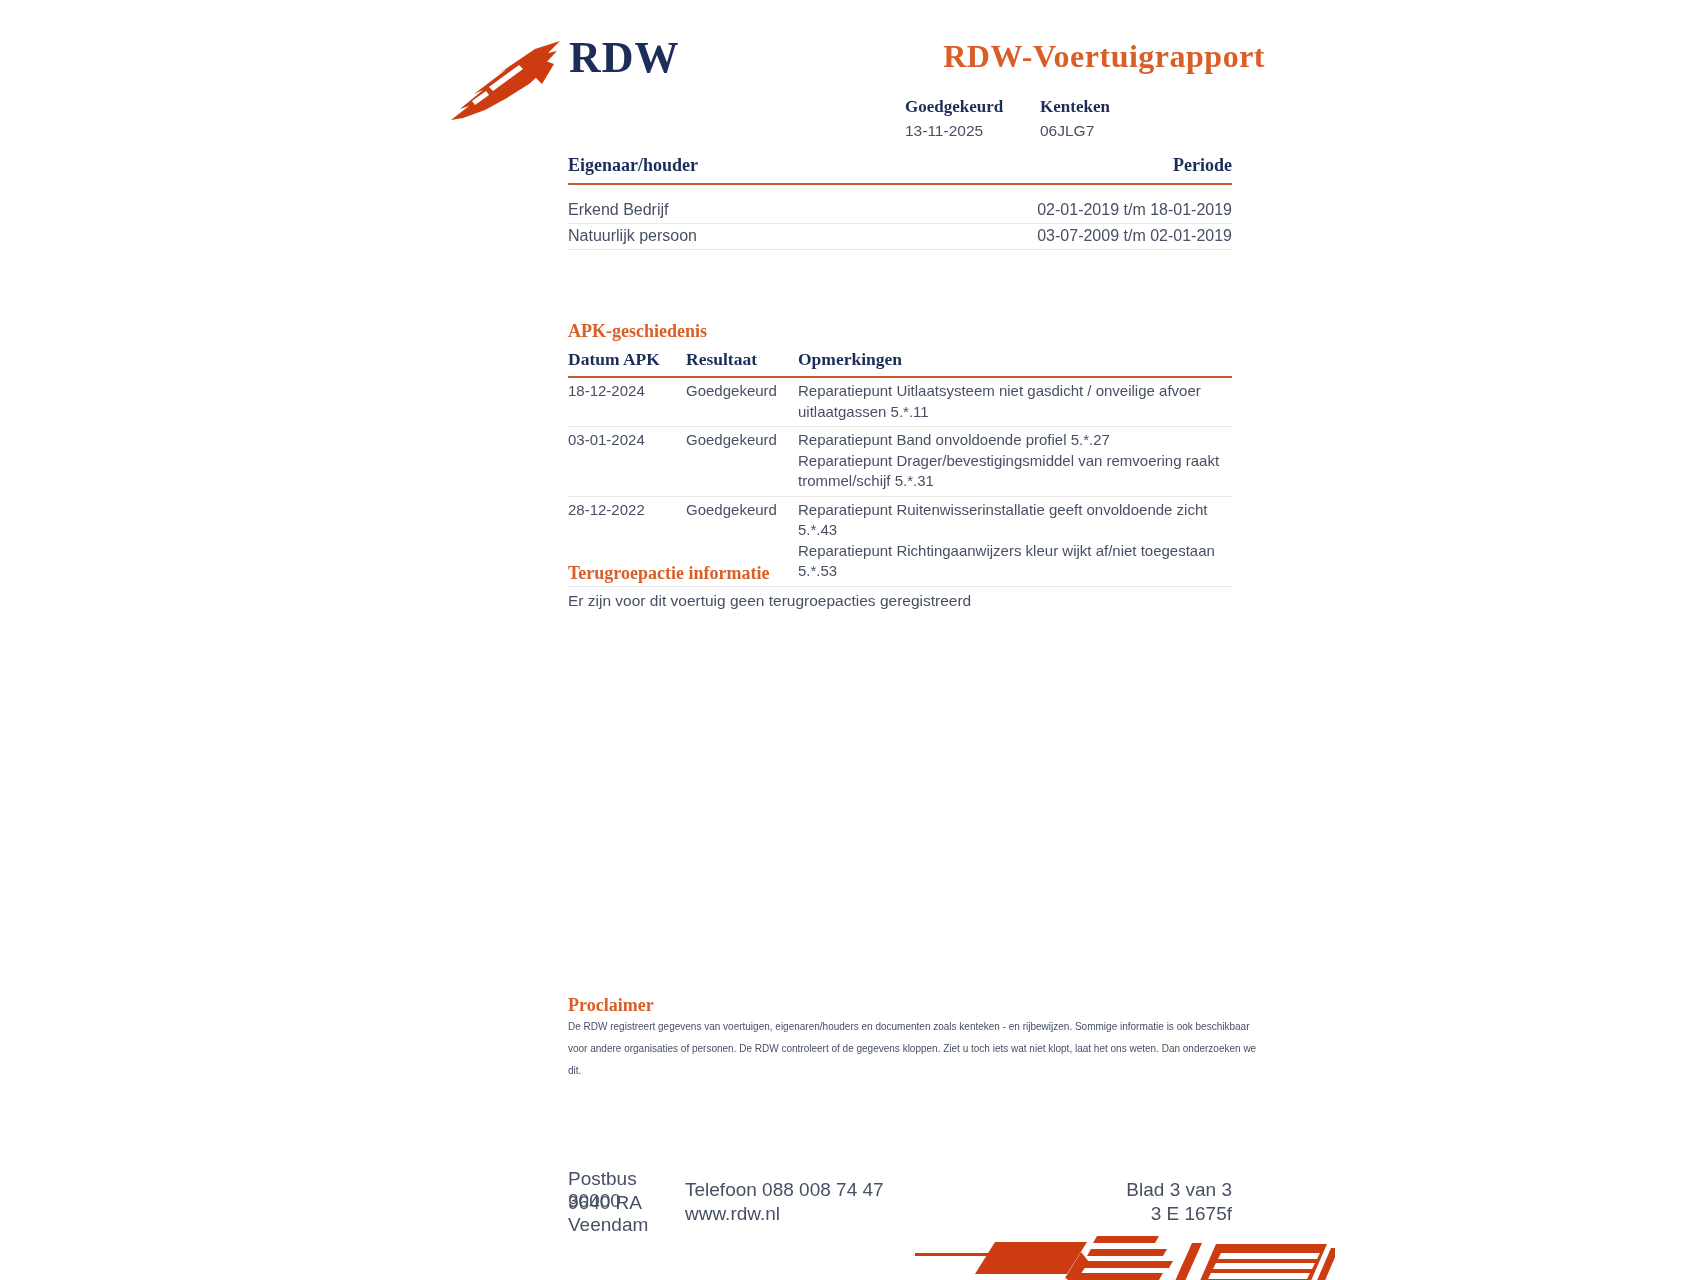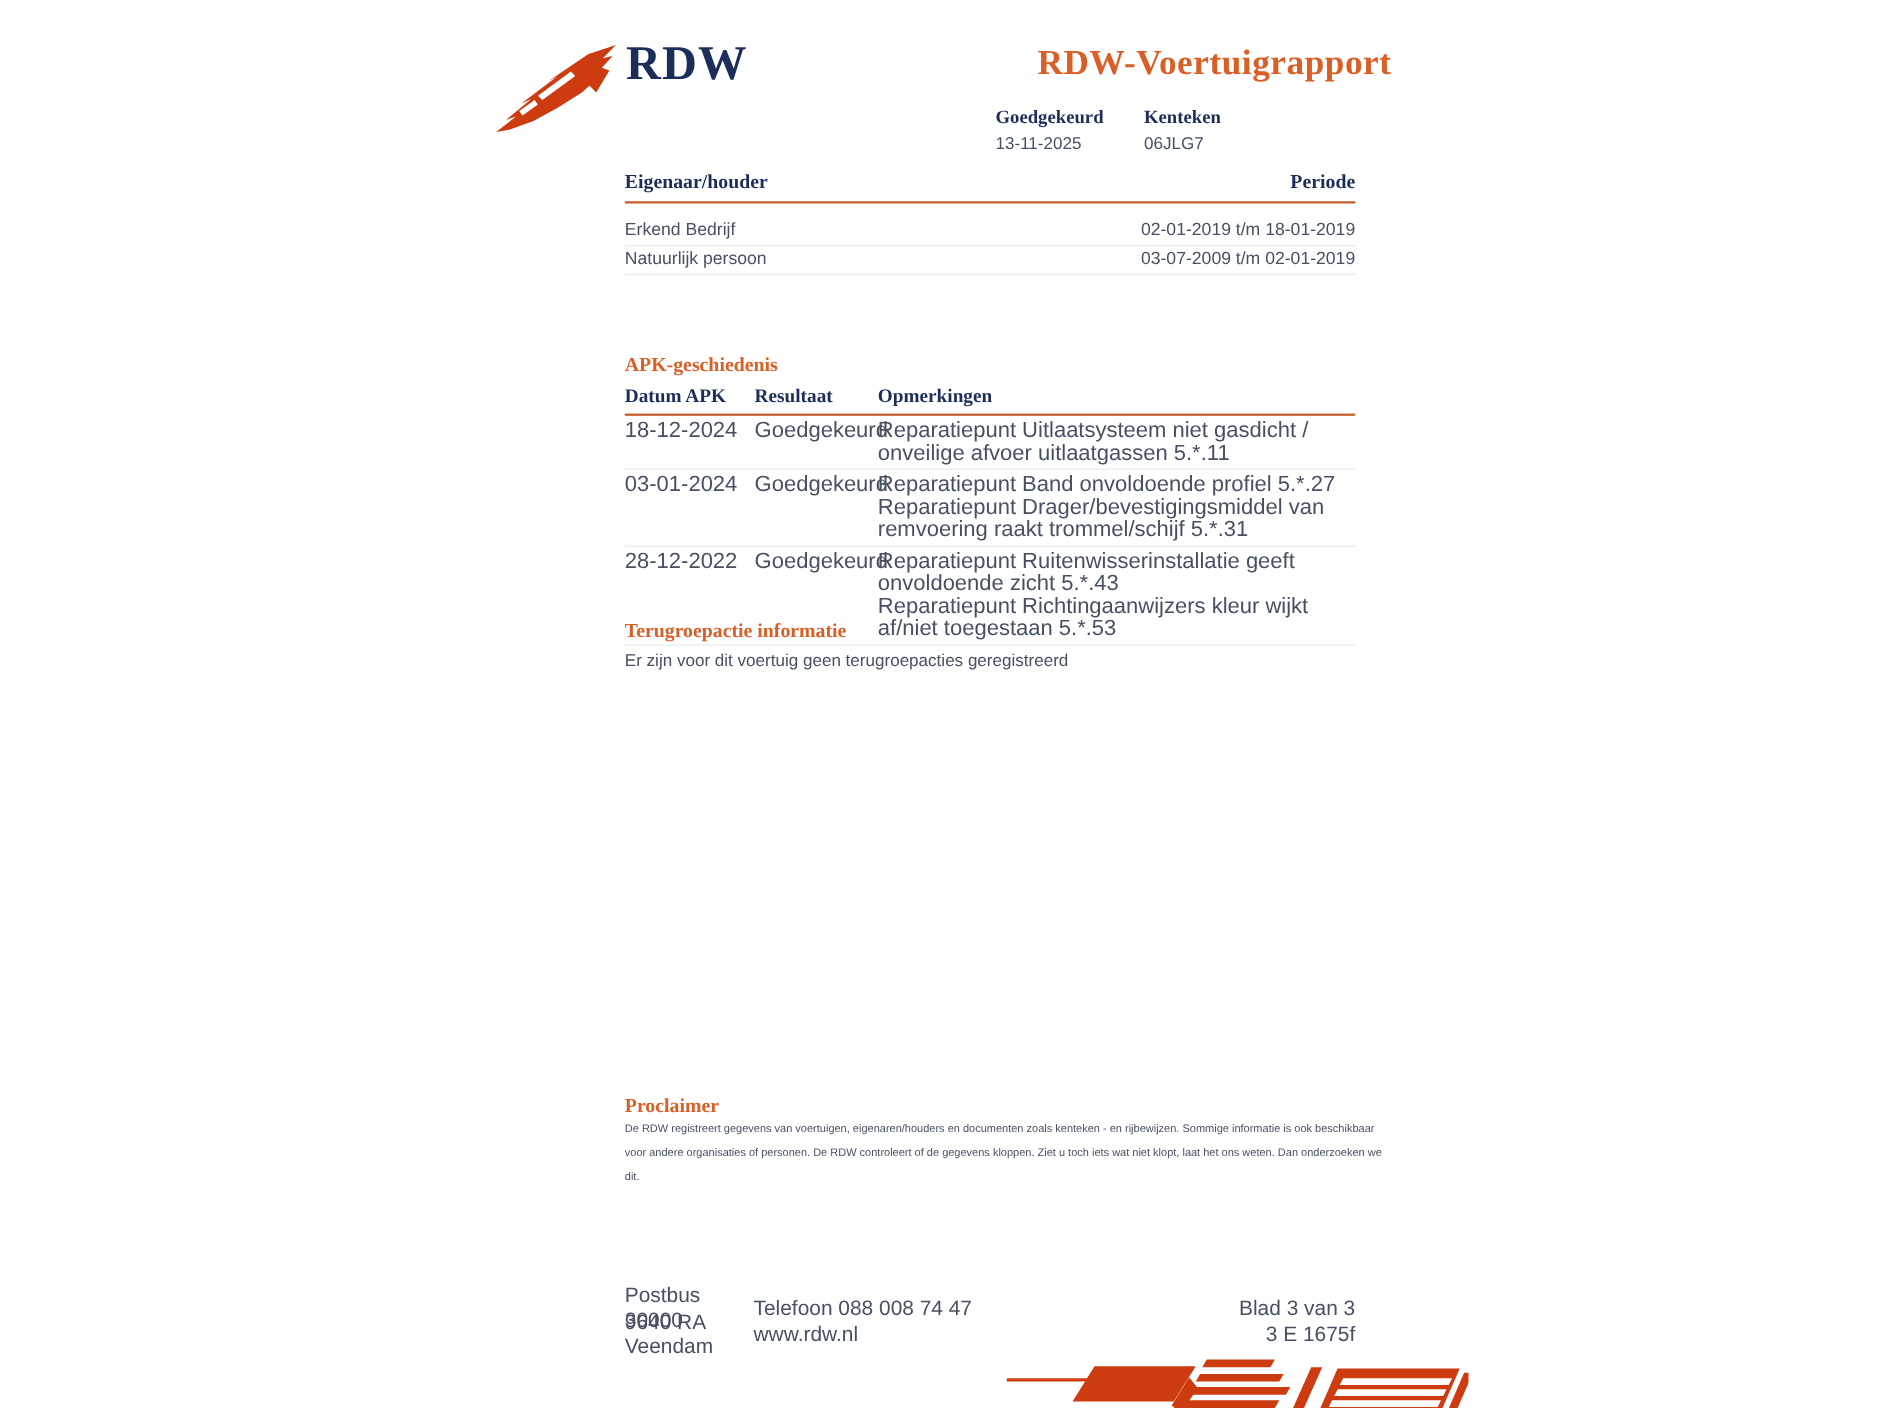--- a/index.html
+++ b/index.html
@@ -53,21 +53,21 @@
   .section-heading{
     font-family:"Liberation Serif","DejaVu Serif",serif;
     font-weight:bold;font-size:18px;color:var(--accent);
   }
   .apk-grid{display:grid;grid-template-columns:118px 112px 1fr;}
   .apk-header{
     margin-top:7px;padding-bottom:6px;border-bottom:2.5px solid var(--rule);
     font-family:"Liberation Serif","DejaVu Serif",serif;font-weight:bold;font-size:17.5px;color:var(--navy);
   }
   .apk-row{
-    font-size:20px;line-height:20.5px;
+    font-size:15px;line-height:20.5px;
     padding:3px 0 4px;border-bottom:1px solid var(--sep);
   }
   .apk-remarks p{margin:0;}
 
   
   .recall{position:absolute;left:568px;top:563px;width:700px;}
   .recall-body{margin-top:8px;font-size:15.5px;}
   .proclaimer{position:absolute;left:568px;top:995px;width:700px;}
   .proclaimer-body{width:695px;font-size:10px;line-height:21.8px;}
 

